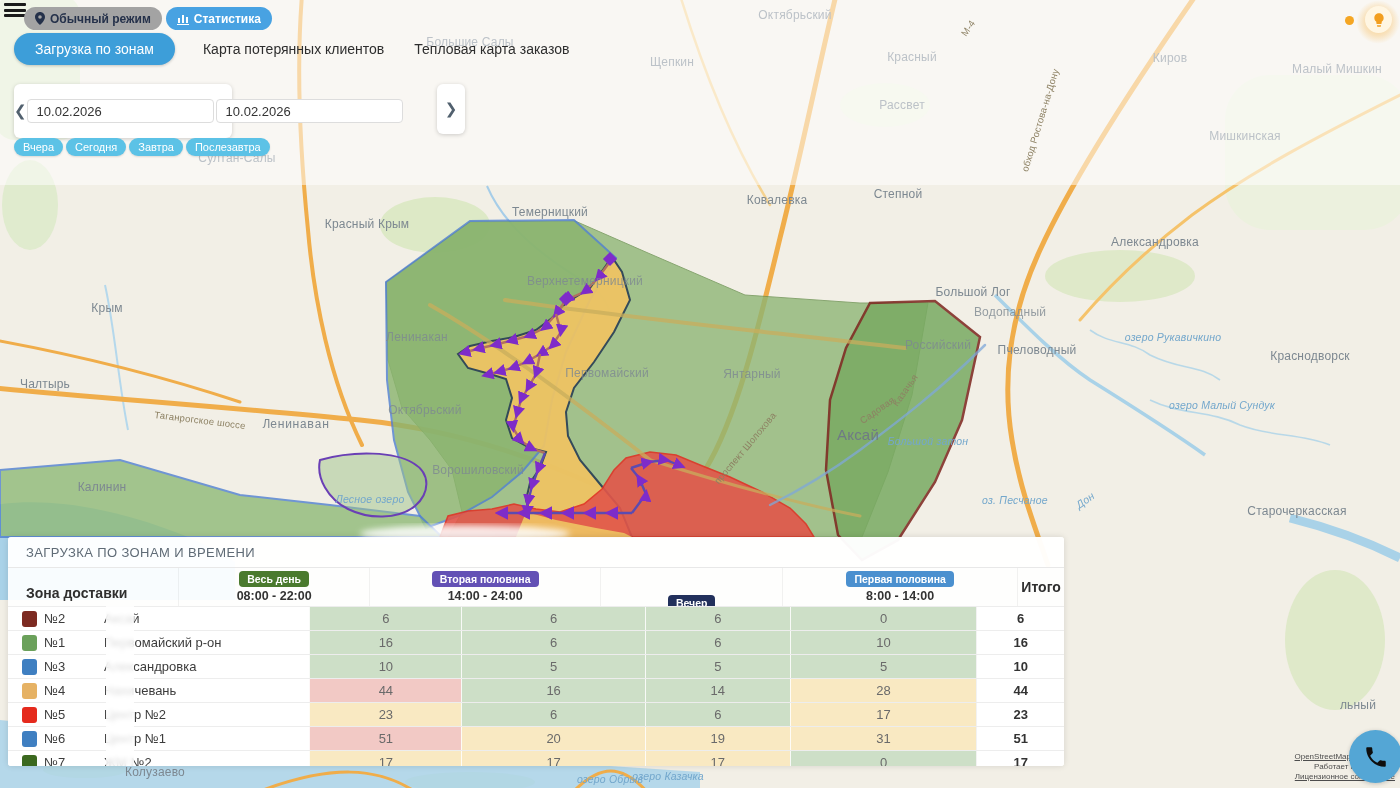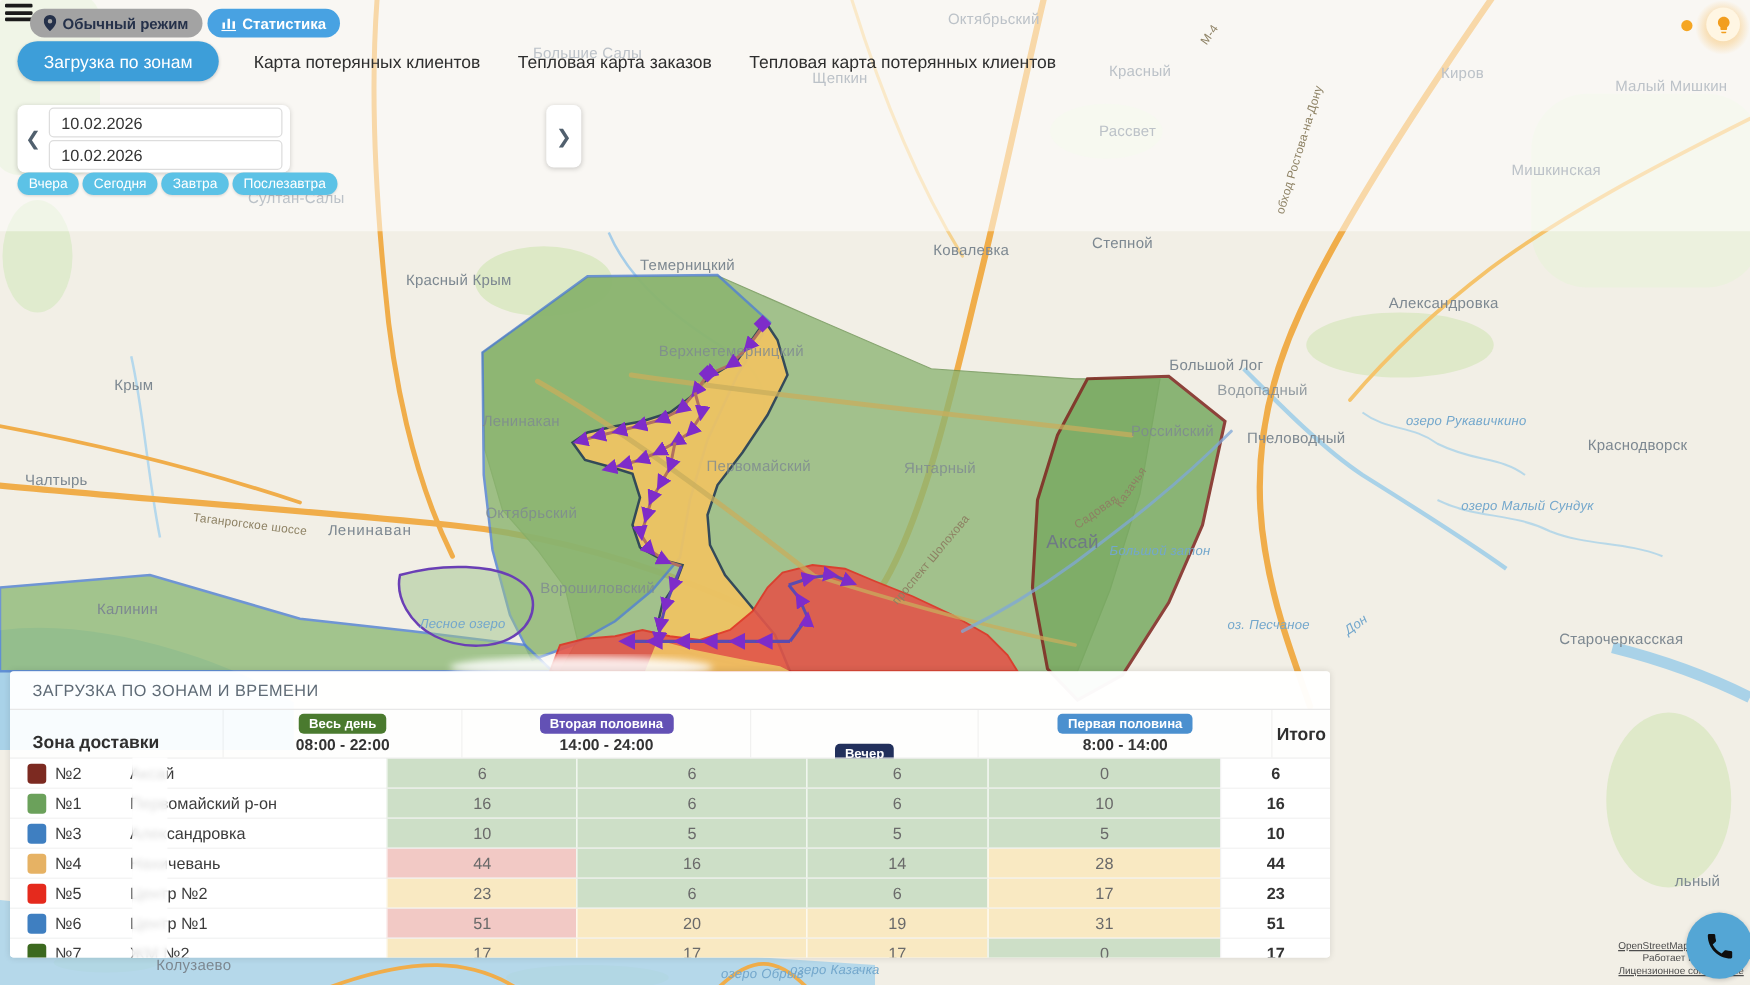--- a/index.html
+++ b/index.html
@@ -20,21 +20,21 @@
   #burger i{display:block;height:3px;background:#1b1b1b;margin:0 0 2.5px 0;border-radius:1px}
   #modebar{left:24px;top:7px;display:flex;gap:4px}
   .pill{display:flex;align-items:center;gap:5px;height:23px;border-radius:13px;padding:0 11px;font-size:12px;cursor:pointer}
   .pill.gray{background:#a3a3a3;color:#25314a;font-weight:bold}
   .pill.blue{background:#48a2e2;color:#fff;font-weight:bold}
   #tabs-row{left:14px;top:33px;display:flex;align-items:center;gap:26px}
   .tab{font-size:14px;color:#2e2e2e;cursor:pointer;padding:8px 2px;white-space:nowrap}
   .tab.active{background:#3d9ed9;color:#fff;border-radius:18px;padding:8px 21px;box-shadow:0 1px 3px rgba(0,0,0,.2)}
   #datecard{left:14px;top:84px;width:218px;height:54px;background:#fff;border-radius:6px;box-shadow:0 1px 4px rgba(0,0,0,.18);display:flex;align-items:center}
   #prev-btn{width:28px;height:100%;display:flex;align-items:center;justify-content:center;color:#51606e;font-size:15px;cursor:pointer}
-  .datecol{display:flex;flex-direction:column;gap:2px;flex:1;padding-right:6px}
+  .datecol{display:flex;gap:2px;flex:1;padding-right:6px}
   .datecol input{height:22px;border:1px solid #ddd;border-radius:4px;font-size:13px;color:#333;padding:0 0 0 9px;font-family:"Liberation Sans",sans-serif;background:#fff}
   #next-btn{left:437px;top:84px;width:28px;height:50px;background:#fff;border-radius:6px;box-shadow:0 1px 4px rgba(0,0,0,.18);display:flex;align-items:center;justify-content:center;color:#51606e;font-size:15px;cursor:pointer}
   #quick-pills{left:14px;top:138px;display:flex;gap:3px}
   .qpill{height:18px;line-height:18px;border-radius:10px;background:#5cc2e6;color:#fff;font-size:11px;padding:0 9px;cursor:pointer;box-shadow:0 1px 2px rgba(0,0,0,.12)}
   
   #panel{position:absolute;left:8px;top:537px;width:1056px;height:229px;background:rgba(255,255,255,.92);border-radius:3px;z-index:4;box-shadow:0 0 6px rgba(0,0,0,.12);overflow:hidden}
   #panel-title{height:30px;line-height:32px;padding-left:18px;font-size:13px;color:#5f6b76;letter-spacing:.4px;border-bottom:1px solid #e8e8e8;background:rgba(255,255,255,.6)}
   #thead{height:38px;display:flex;align-items:stretch}
   .zone-head{width:362px;display:flex;align-items:flex-end;padding:0 0 5px 18px;font-size:14px;font-weight:bold;color:#2f2f2f}
   .col-head{display:flex;flex-direction:column;align-items:center;justify-content:center;gap:2px;border-left:1px solid rgba(0,0,0,.05)}
@@ -217,21 +217,20 @@
           <rect x="0" y="11" width="12" height="1" fill="#fff"></rect>
         </svg>
       <span>Статистика</span>
     </div>
   </div>
 
   <div id="tabs-row" class="ctl">
       <div class="tab active">Загрузка по зонам</div>
       <div class="tab">Карта потерянных клиентов</div>
       <div class="tab">Тепловая карта заказов</div>
-      <div class="tab">Тепловая карта потерянных клиентов</div>
     </div>
 
   <div id="datecard" class="ctl">
     <div id="prev-btn">❮</div>
     <div class="datecol">
       <input readonly="" value="10.02.2026" style="">
       <input readonly="" value="10.02.2026" style="">
     </div>
   </div>
   <div id="next-btn" class="ctl">❯</div>

